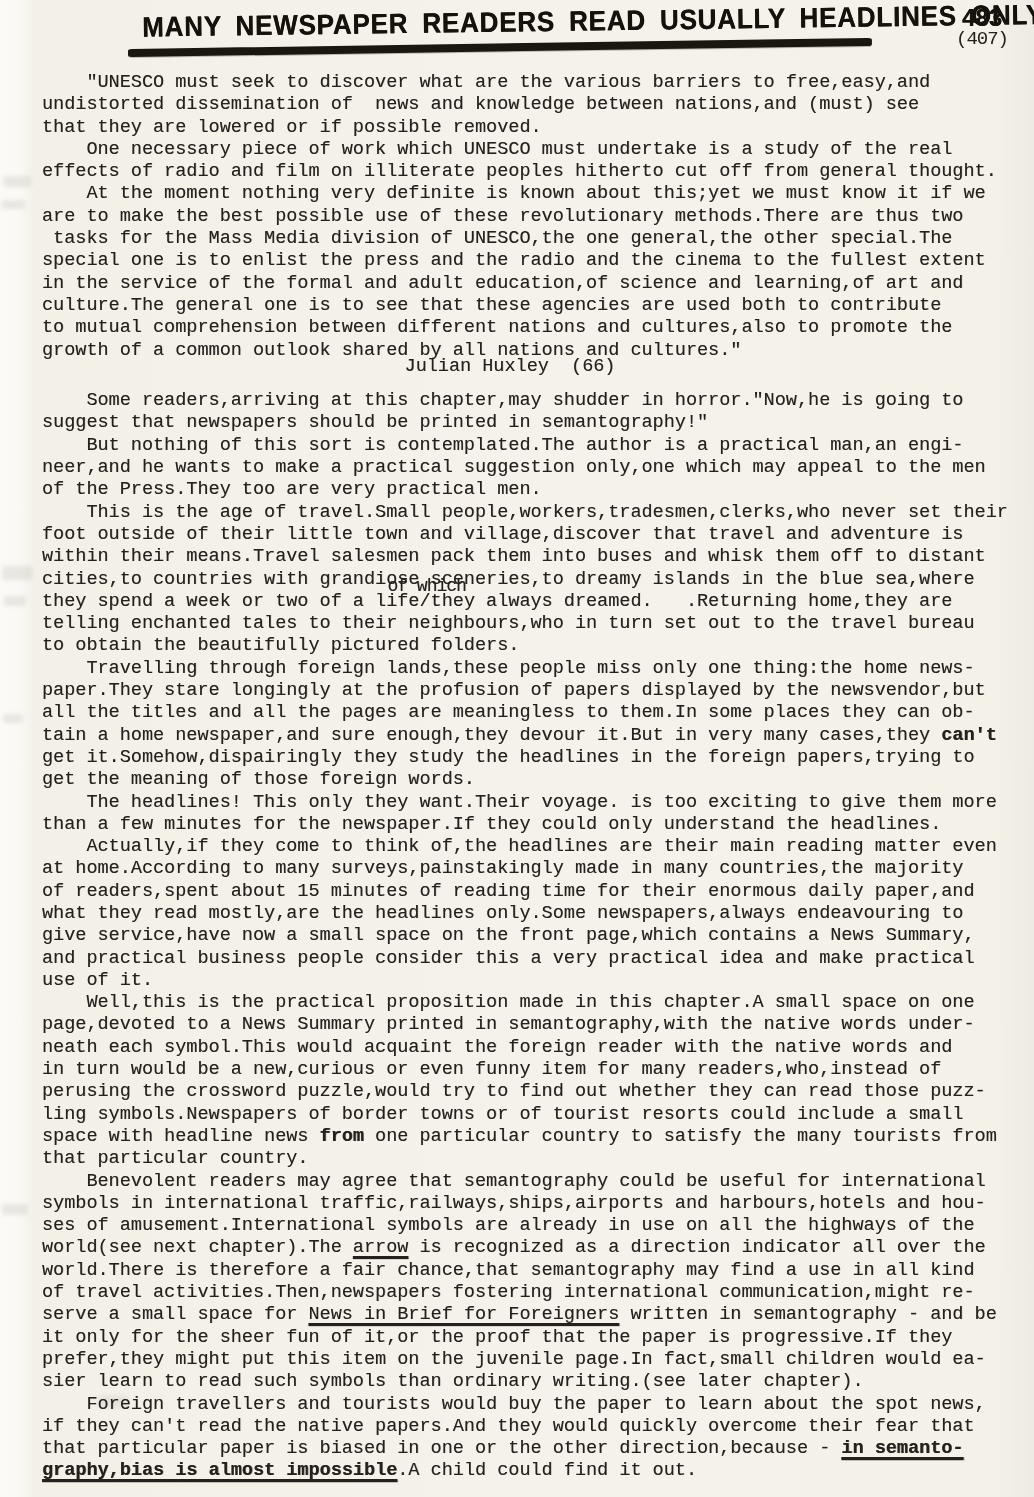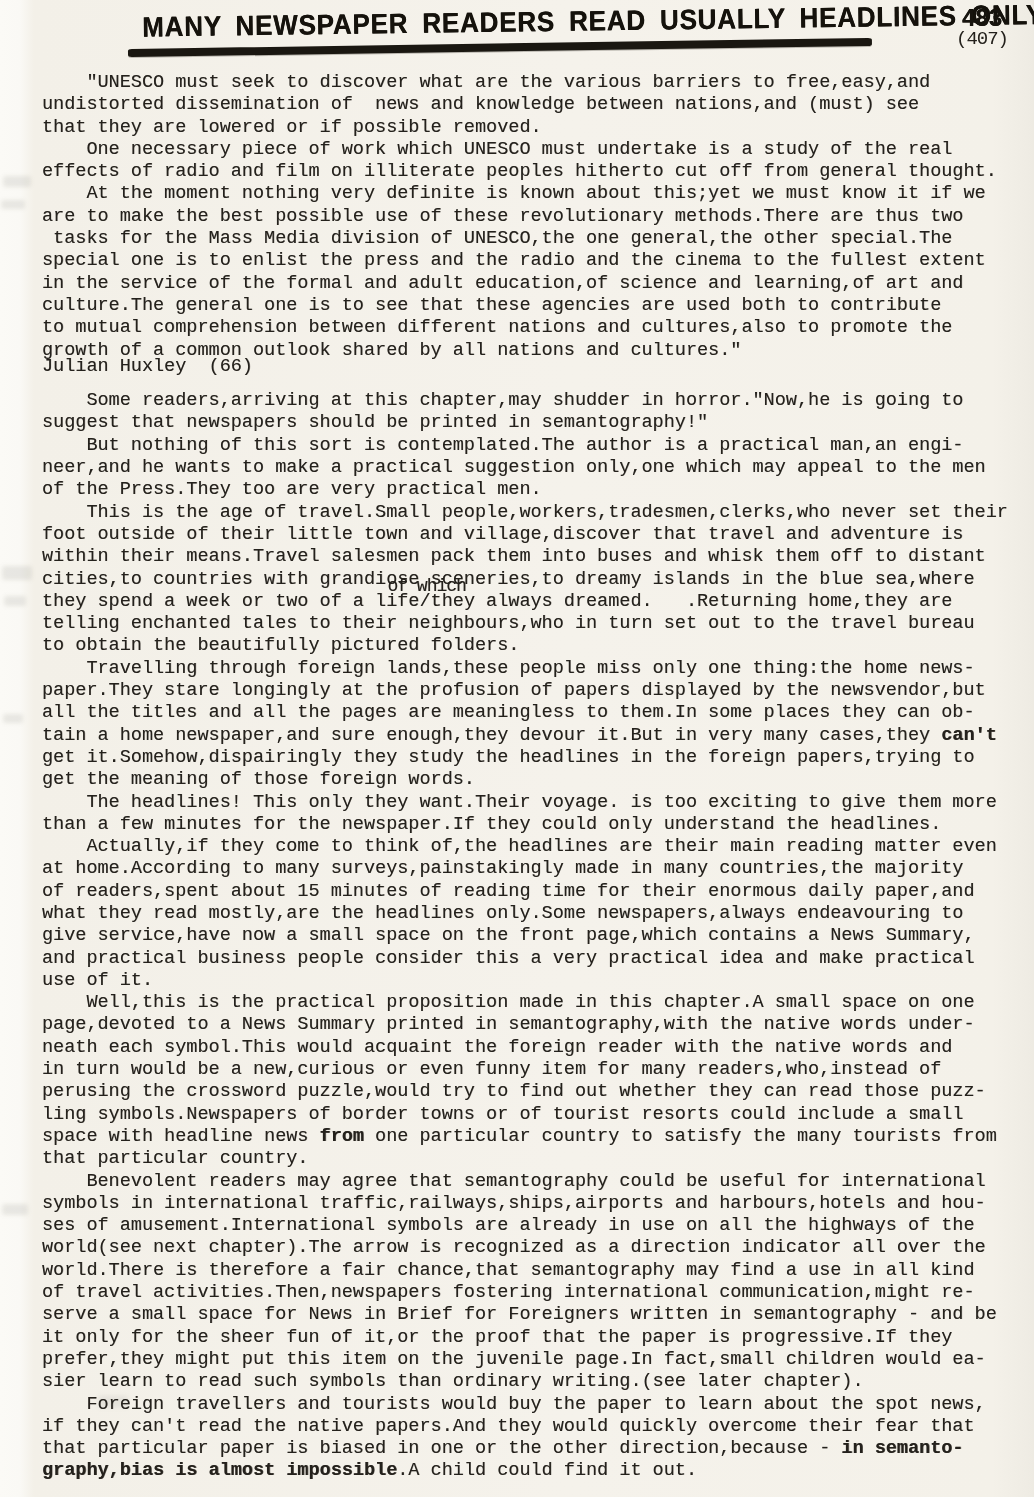--- a/index.html
+++ b/index.html
@@ -31,23 +31,23 @@
     font-family:"Liberation Sans","DejaVu Sans",sans-serif;
     font-weight:bold;font-size:24px;color:#17140e;text-shadow:0.4px 0 0 #17140e;
   }
   .page-num .alt{font-size:19px;letter-spacing:-1px;}
   .doc{
     position:absolute;left:42px;top:72px;width:978px;
     font-size:18.5px;line-height:22.3px;white-space:pre;
     text-shadow:0.35px 0.35px 0 rgba(36,30,24,0.4);
   }
   .line{height:22.3px;}
-  .u{text-decoration-thickness:2.5px;text-underline-offset:4px;}
+  .u{text-decoration:underline;text-decoration-thickness:2.5px;text-underline-offset:4px;}
   .b{font-weight:bold;text-shadow:0.6px 0.4px 0 rgba(30,25,18,0.6);}
-  .attribution{text-align:left;padding-right:42px;margin-top:-6px;margin-bottom:12px;}
+  .attribution{text-align:center;padding-right:42px;margin-top:-6px;margin-bottom:12px;}
   .ins{position:relative;font-family:Liberation Mono, monospace;}
   .ins .above{
     position:absolute;left:-32px;top:-14px;
     font-size:18px;letter-spacing:-1px;line-height:1;
   }
   .smudge{position:absolute;background:rgba(70,66,58,0.10);filter:blur(2px);border-radius:3px;}
   .s1{left:3px;top:176px;width:28px;height:11px;}
   .s2{left:1px;top:200px;width:24px;height:9px;}
   .s3{left:2px;top:566px;width:30px;height:14px;}
   .s4{left:4px;top:596px;width:22px;height:10px;}

